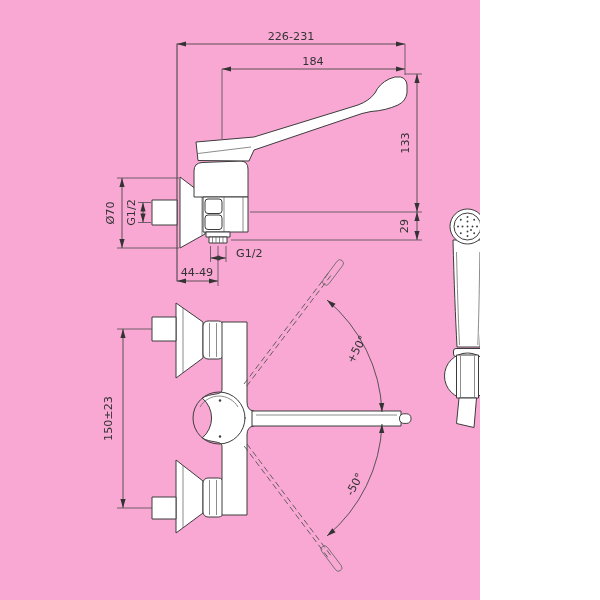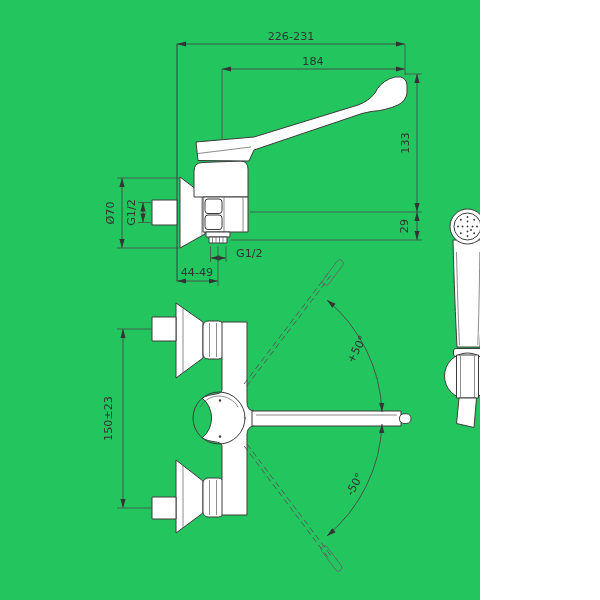--- a/index.html
+++ b/index.html
@@ -1,17 +1,17 @@
 <!DOCTYPE html>
 <html><head>
 <meta charset="utf-8">
 <style>
   html,body{margin:0;padding:0;background:#ffffff;}
   .canvas{
-    position:relative;width:480px;height:600px;background:#22c55e;overflow:hidden;
+    position:relative;width:480px;height:600px;background:#f9a8d4;overflow:hidden;
     font-family:"DejaVu Sans","Liberation Sans",sans-serif;
   }
   svg text{
     font-family:"DejaVu Sans","Liberation Sans",sans-serif;
     font-size:11.2px;fill:#333333;
   }
   .outline{stroke:#3c3c3c;stroke-width:1;fill:none;stroke-linejoin:round;stroke-linecap:round;}
   .solid{stroke:#3c3c3c;stroke-width:1;fill:#ffffff;stroke-linejoin:round;}
   .detail{stroke:#5a5a5a;stroke-width:.7;fill:none;}
   .dim{stroke:#474747;stroke-width:.9;fill:none;}

